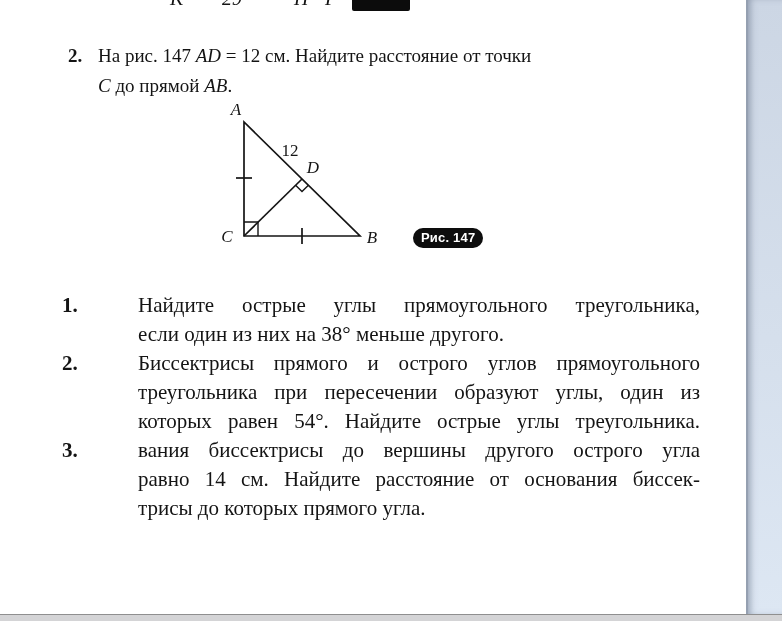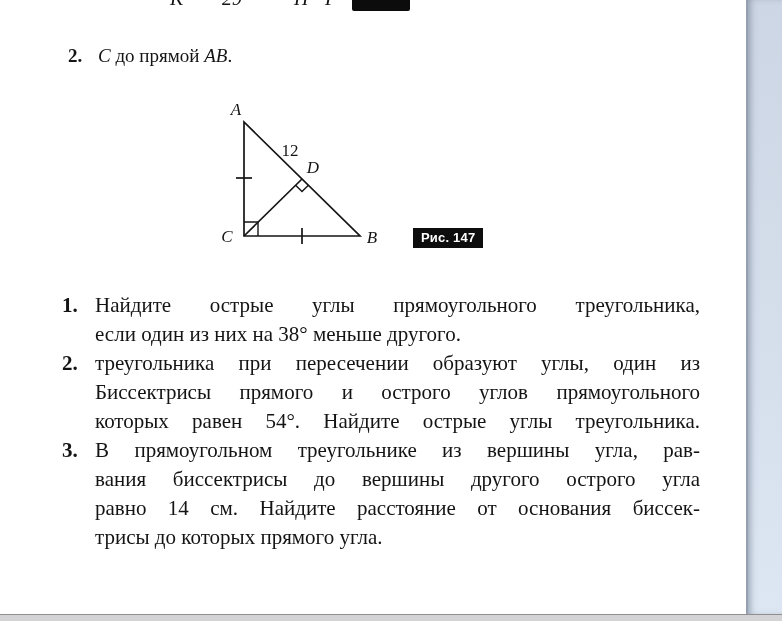--- a/index.html
+++ b/index.html
@@ -29,30 +29,30 @@
     background:#0c0c0c; border-radius:2px;
   }
   
   .problem-top { position:absolute; left:68px; top:41px; width:560px; display:flex; font-size:19px; line-height:30px; }
   .problem-top .num { font-weight:bold; width:30px; flex:0 0 30px; }
   .mathvar { font-style:italic; }
   
   .figure { position:absolute; left:200px; top:98px; width:260px; height:160px; }
   .fig-badge {
     position:absolute; left:413px; top:228px; height:16px;
-    background:#0d0d0d; color:#ffffff; border-radius:0;
+    background:#0d0d0d; color:#ffffff; border-radius:10px;
     font-family:"Liberation Sans", sans-serif; font-weight:bold; font-size:13px;
     line-height:16px; padding:2px 8px; letter-spacing:.2px;
   }
   
   .problems { position:absolute; left:62px; top:291px; width:640px; font-size:21px; line-height:29px; }
   .prob { display:flex; }
   .pnum { font-weight:bold; width:33px; flex:0 0 33px; }
   .plines { width:605px; }
-  .pline { white-space:nowrap; }
+  .pline { white-space:nowrap;margin-left:43px; }
   .pline.just { text-align:justify; text-align-last:justify; white-space:normal; }
   svg text { font-family:"Liberation Serif", serif; fill:#141414; }
   svg .vlabel { font-size:17px; font-style:italic; }
   svg .slabel { font-size:17px; }
 </style>
 </head>
 <body>
 
 <div class="stage">
 
@@ -60,20 +60,21 @@
     <span class="frag frag-k">К</span>
     <span class="frag frag-29">29</span>
     <span class="frag frag-h">Н</span>
     <span class="frag frag-p">Р</span>
     <div class="frag-badge"></div>
   </div>
 
   <div class="problem-top">
     <span class="num">2.</span>
     <div>
+      <div class="pt-line"><span>На рис. 147 </span><span class="mathvar">AD</span><span> = 12 см. Найдите расстояние от точки</span></div>
       <div class="pt-line"><span class="mathvar">C</span><span> до прямой </span><span class="mathvar">AB</span><span>.</span></div>
     </div>
   </div>
 
   <div class="figure">
     <svg width="260" height="160" viewBox="0 0 260 160">
       <g stroke="#151515" stroke-width="1.7" fill="none">
         <path d="M44,24 L44,138 L160,138 Z"></path>
         <path d="M44,138 L102,81"></path>
         <path d="M44,124 L58,124 L58,138" stroke-width="1.4"></path>
@@ -96,30 +97,29 @@
       <span class="pnum">1.</span>
       <div class="plines">
         <div class="pline just">Найдите острые углы прямоугольного треугольника,</div>
         <div class="pline">если один из них на 38° меньше другого.</div>
       </div>
     </div>
 
     <div class="prob">
       <span class="pnum">2.</span>
       <div class="plines">
+        <div class="pline just">Биссектрисы прямого и острого углов прямоугольного</div>
         <div class="pline just">треугольника при пересечении образуют углы, один из</div>
-        <div class="pline just">Биссектрисы прямого и острого углов прямоугольного</div>
         <div class="pline just">которых равен 54°. Найдите острые углы треугольника.</div>
       </div>
     </div>
 
     <div class="prob">
       <span class="pnum">3.</span>
       <div class="plines">
-        <div class="pline just">В прямоугольном треугольнике из вершины угла, рав-</div>
         <div class="pline just">вания биссектрисы до вершины другого острого угла</div>
         <div class="pline just">равно 14 см. Найдите расстояние от основания биссек-</div>
         <div class="pline">трисы до которых прямого угла.</div>
       </div>
     </div>
 
   </div>
 
   <div class="right-panel"></div>
   <div class="bottom-bar"></div>

